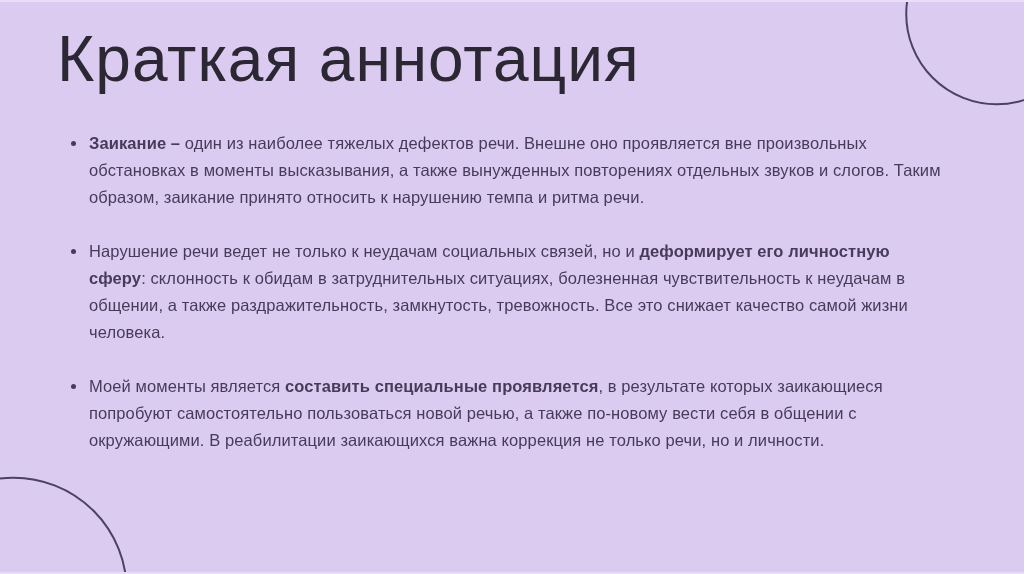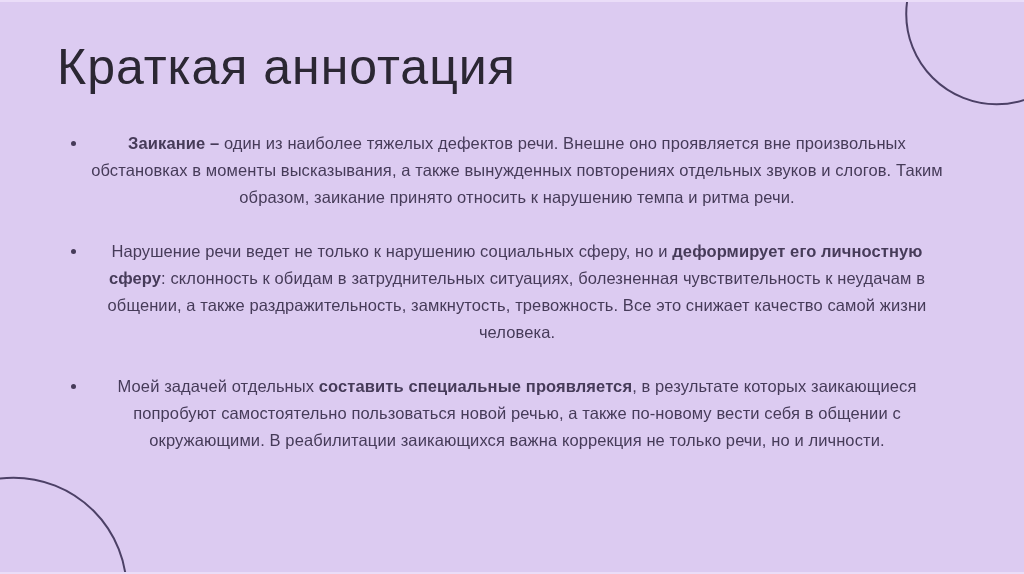--- a/index.html
+++ b/index.html
@@ -16,32 +16,31 @@
     position:relative;
     width:1024px;height:574px;
     background:var(--bg);
     border-top:2px solid var(--edge);
     border-bottom:2px solid var(--edge);
     overflow:hidden;
   }
   .deco{position:absolute;left:0;top:0;width:100%;height:100%;pointer-events:none;}
   .slide-title{
     position:absolute;
-    left:57px;top:36px;
-    font-size:50px;
+    left:57px;top:20px;
+    font-size:64px;
     font-weight:500;
     letter-spacing:1px;
     color:var(--title);
   }
   .bullets{
     position:absolute;
     left:70px;top:128px;
     width:875px;
     list-style:none;
-    text-align:center;
   }
   .bullets li{
     position:relative;
     padding-left:19px;
     font-size:16.5px;
     line-height:27px;
     color:var(--body);
     letter-spacing:0.1px;
   }
   .bullets li + li{margin-top:27px;}
@@ -62,17 +61,17 @@
 
   <svg class="deco" viewBox="0 0 1024 574" aria-hidden="true">
     <circle cx="1000" cy="12" r="91" fill="none" stroke="var(--stroke)" stroke-width="2"></circle>
     <circle cx="10" cy="593" r="114" fill="none" stroke="var(--stroke)" stroke-width="2"></circle>
   </svg>
 
   <h1 class="slide-title">Краткая аннотация</h1>
 
   <ul class="bullets">
       <li><b>Заикание – </b><span>один из наиболее тяжелых дефектов речи. Внешне оно проявляется вне произвольных обстановках в моменты высказывания, а также вынужденных повторениях отдельных звуков и слогов. Таким образом, заикание принято относить к нарушению темпа и ритма речи.</span></li>
-      <li><span>Нарушение речи ведет не только к нарушению социальных сферу, но и </span><b>деформирует его личностную сферу</b><span>: склонность к обидам в затруднительных ситуациях, болезненная чувствительность к неудачам в общении, а также раздражительность, замкнутость, тревожность. Все это снижает качество самой жизни человека.</span></li>
-      <li><span>Моей задачей отдельных </span><b>составить специальные проявляется</b><span>, в результате которых заикающиеся попробуют самостоятельно пользоваться новой речью, а также по-новому вести себя в общении с окружающими. В реабилитации заикающихся важна коррекция не только речи, но и личности.</span></li>
+      <li><span>Нарушение речи ведет не только к неудачам социальных связей, но и </span><b>деформирует его личностную сферу</b><span>: склонность к обидам в затруднительных ситуациях, болезненная чувствительность к неудачам в общении, а также раздражительность, замкнутость, тревожность. Все это снижает качество самой жизни человека.</span></li>
+      <li><span>Моей моменты является </span><b>составить специальные проявляется</b><span>, в результате которых заикающиеся попробуют самостоятельно пользоваться новой речью, а также по-новому вести себя в общении с окружающими. В реабилитации заикающихся важна коррекция не только речи, но и личности.</span></li>
     </ul>
 
 </div>
 
 </body></html>

